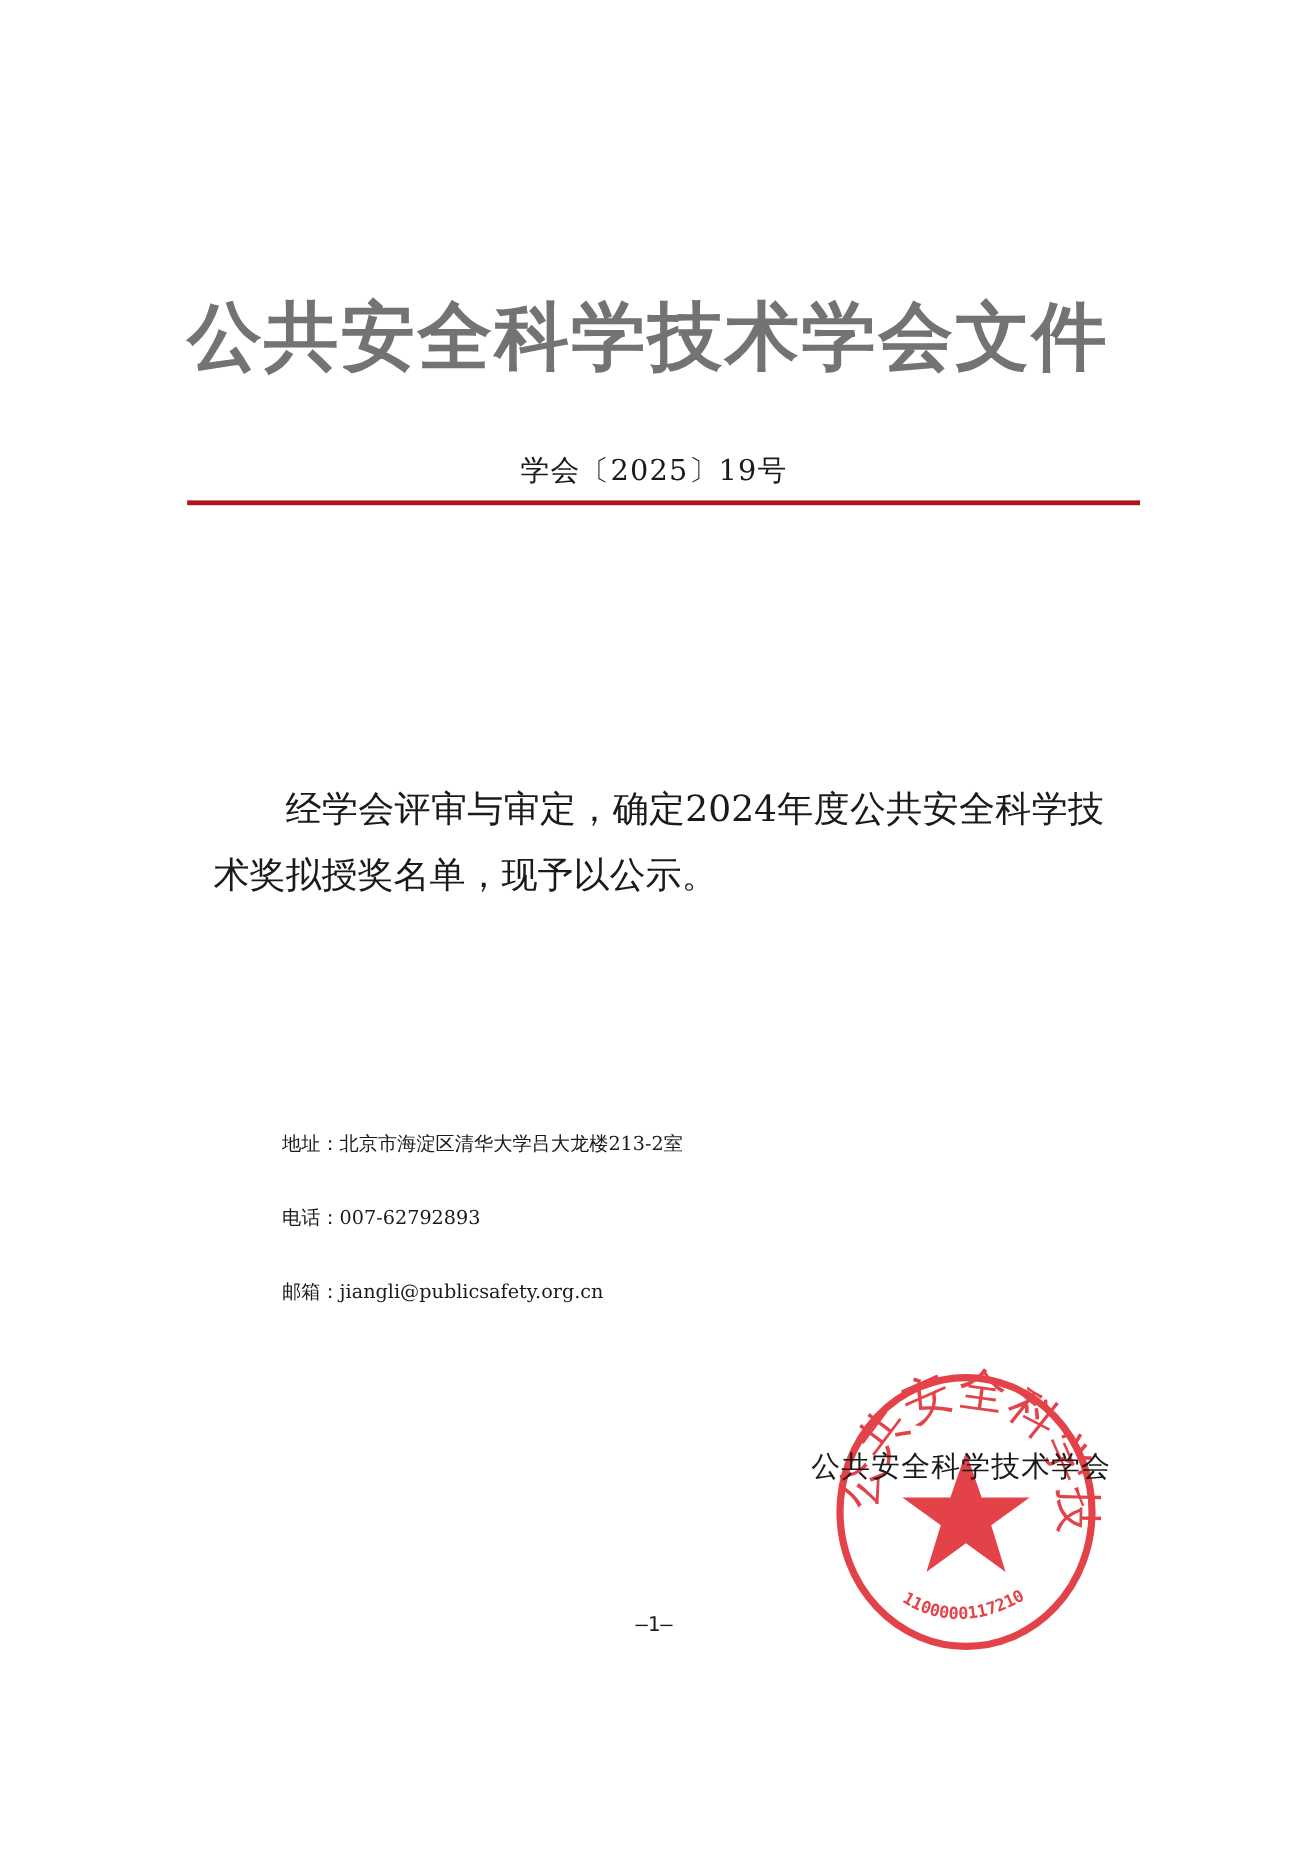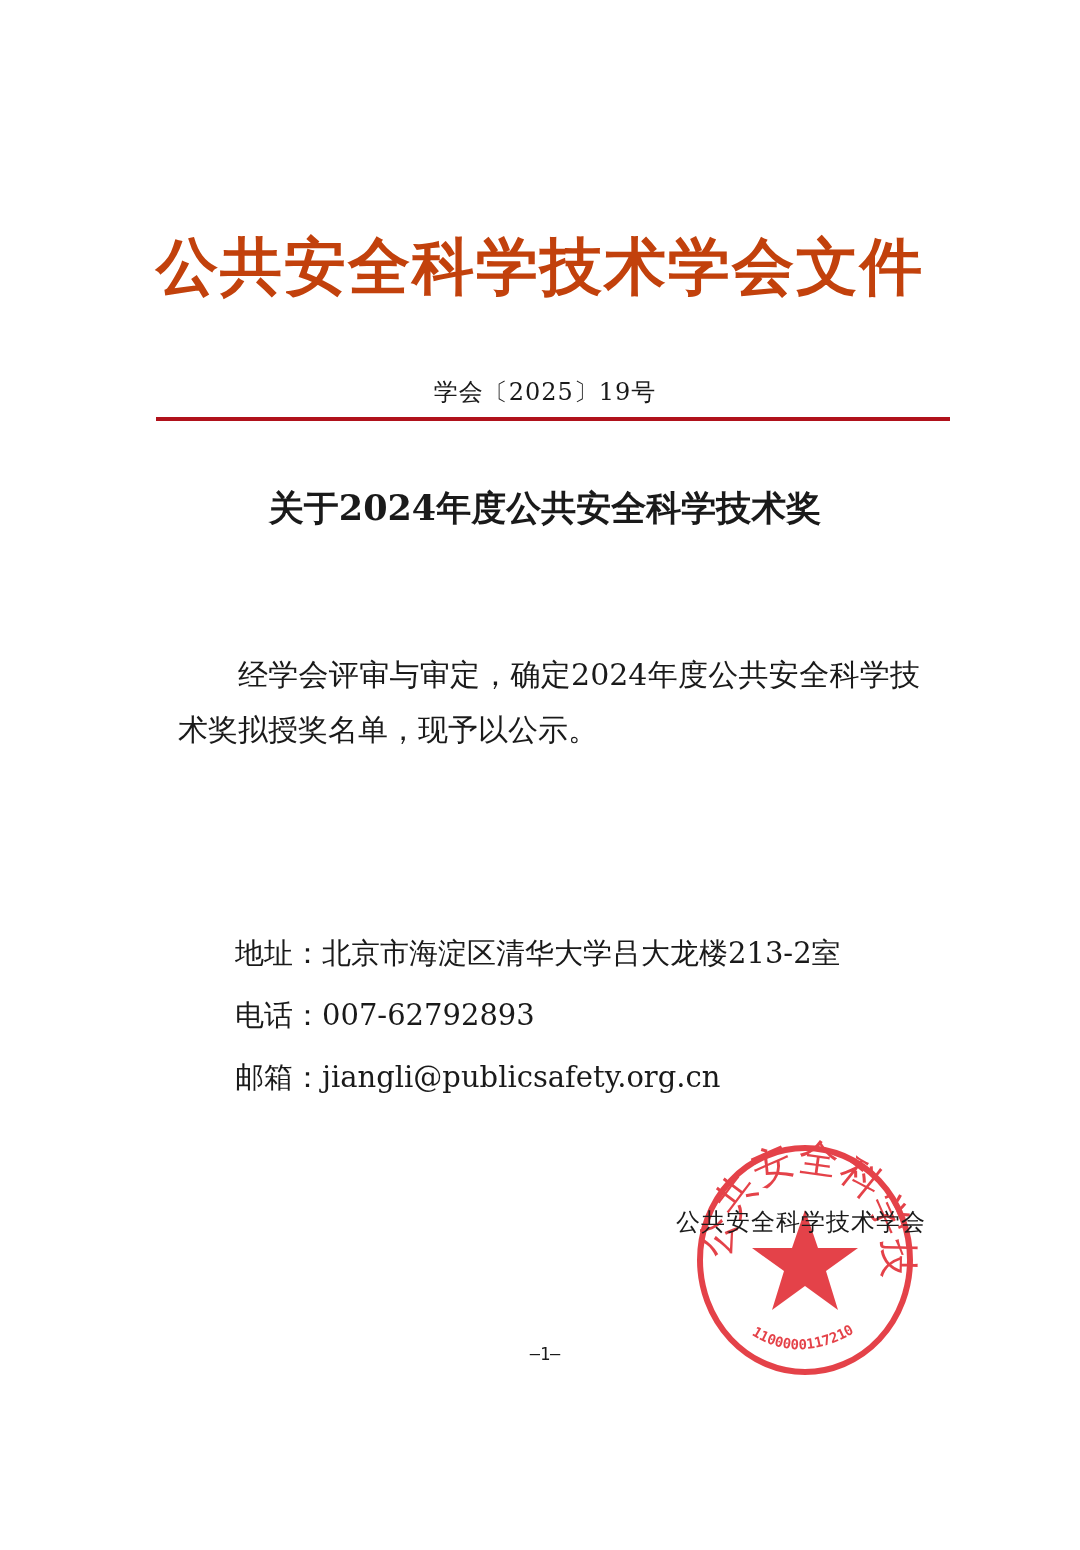--- a/index.html
+++ b/index.html
@@ -1,43 +1,43 @@
 <!DOCTYPE html>
 <html><head>
   <meta charset="utf-8">
   <style>
     html, body { margin: 0; padding: 0; }
     body {
       width: 1080px; height: 1550px; background: #ffffff; position: relative; overflow: hidden;
       font-family: "DejaVu Serif", "Liberation Serif", serif; color: #1a1a1a;
     }
     .header-title {
-      position: absolute; left: 150px; top: 222px; width: 780px; text-align: center;
-      color: #c2410c; font-size: 62px; font-weight: bold; letter-spacing: 2px;
+      position: absolute; left: 150px; top: 236px; width: 780px; text-align: center;
+      color: #737373; font-size: 62px; font-weight: bold; letter-spacing: 2px;
       font-family: "DejaVu Serif", serif; line-height: 90px;
     }
     .doc-number {
       position: absolute; left: 0; top: 376px; width: 1090px; text-align: center;
       font-size: 24px; letter-spacing: 1px;
     }
     .red-rule {
       position: absolute; left: 156px; top: 417px; width: 794px; height: 4px; background: #b0121b;
     }
     .notice-title {
       position: absolute; left: 150px; top: 476px; width: 790px; text-align: center;
       font-size: 35px; font-weight: bold; line-height: 63px; font-family: "DejaVu Serif", serif;
     }
     .body-text {
       position: absolute; left: 178px; top: 647px; width: 742px;
       font-size: 30px; line-height: 55px; text-align: justify;
     }
     .body-text p { margin: 0; text-indent: 2em; }
     .contacts {
       position: absolute; left: 235px; top: 922px; width: 680px;
-      font-size: 29px; line-height: 62px;
+      font-size: 16px; line-height: 62px;
     }
     .contacts div { white-space: nowrap; }
     .signature {
       position: absolute; left: 636px; top: 1196px; width: 290px;
       font-size: 24px; line-height: 52px; text-align: right; letter-spacing: 1px;
     }
     .seal {
       position: absolute; left: 690px; top: 1140px; width: 230px; height: 240px;
       opacity: 0.85;
     }
@@ -47,21 +47,20 @@
     }
   </style>
 </head>
 <body>
 
 <div class="header-title">公共安全科学技术学会文件</div>
 <div class="doc-number">学会〔2025〕19号</div>
 <div class="red-rule"></div>
 
 <div class="notice-title">
-  <div>关于2024年度公共安全科学技术奖</div>
 </div>
 
 <div class="body-text">
   <p>经学会评审与审定，确定2024年度公共安全科学技术奖拟授奖名单，现予以公示。</p>
 </div>
 
 <div class="contacts">
   <div>地址：北京市海淀区清华大学吕大龙楼213-2室</div>
   <div>电话：007-62792893</div>
   <div>邮箱：jiangli@publicsafety.org.cn</div>

